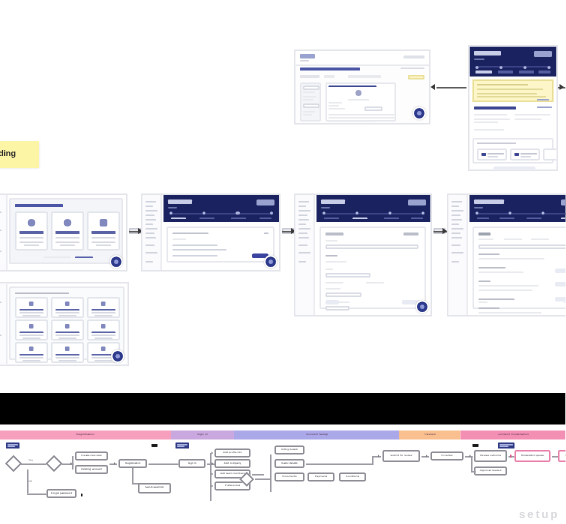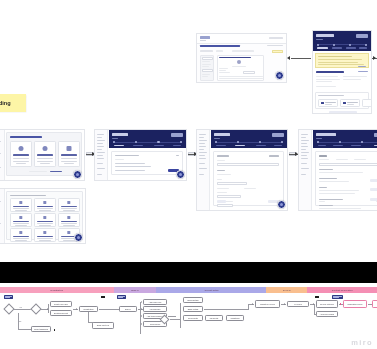--- a/index.html
+++ b/index.html
@@ -587,16 +587,16 @@
     <div class="fline" style="left:339px;top:17px;width:4px;"></div>
     <div class="fblk" style="left:340px;top:16px;width:1.4px;height:1.8px;background:#e0558a;"></div>
     <div class="fnode pink" style="left:343px;top:13px;width:24px;height:8px;">
       <span>Moderation queue</span>
     </div>
     <div class="fline" style="left:368px;top:17px;width:4px;"></div>
     <div class="fnode pink" style="left:372px;top:13px;width:24px;height:8px;">
       <span>Content checked</span>
     </div>
 
-    <div class="miro-wm" style="right:4px;bottom:2px;">miro</div>
+    <div class="miro-wm" style="right:4px;bottom:2px;">setup</div>
   </div>
 
 </div>
 
 </body></html>

